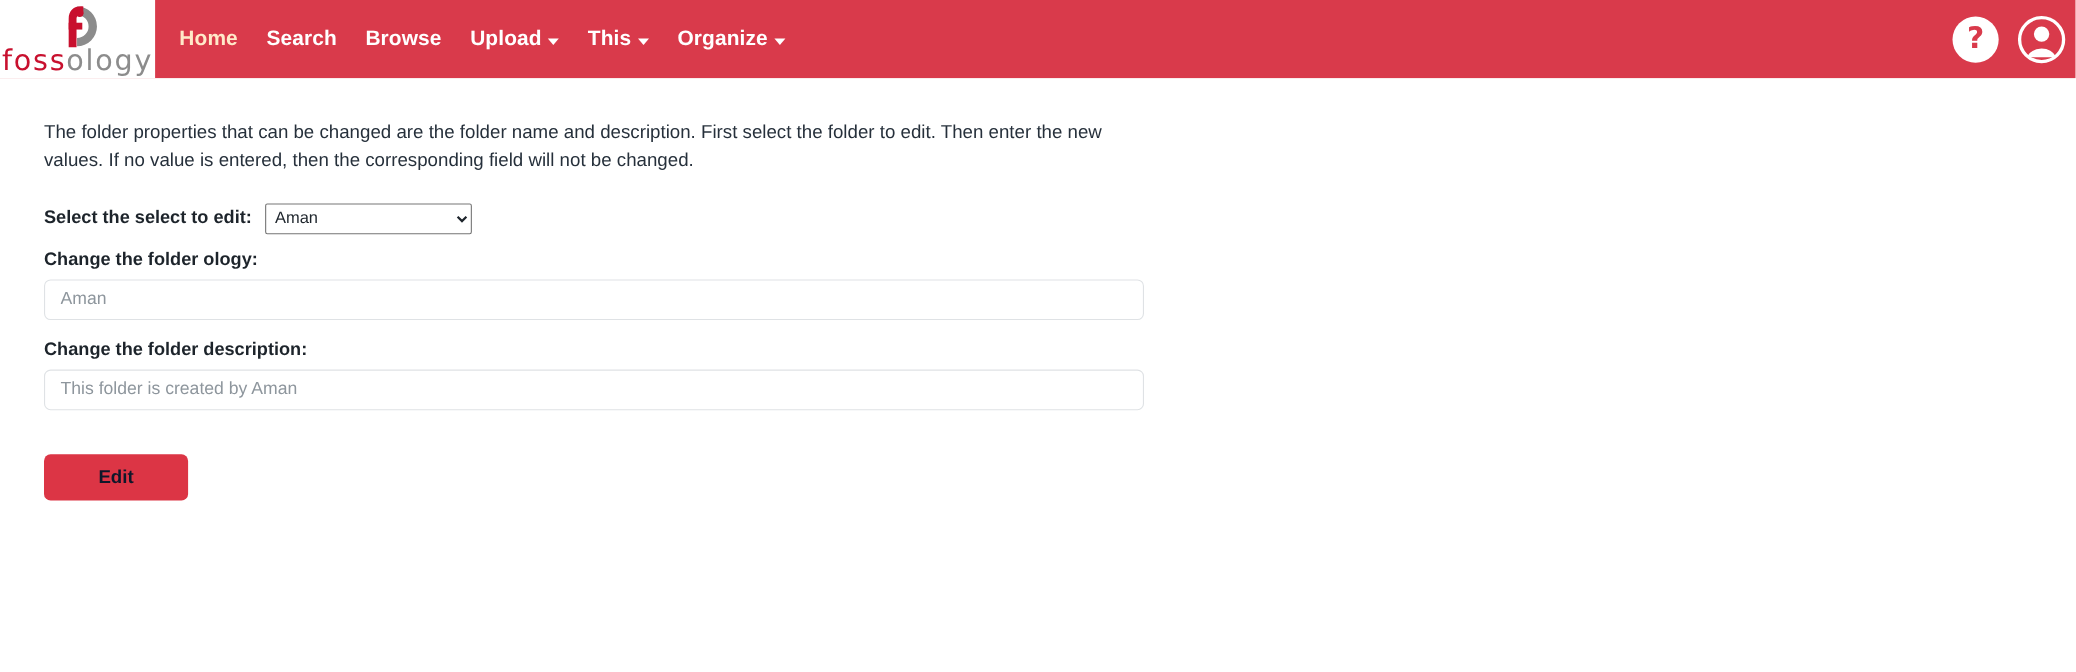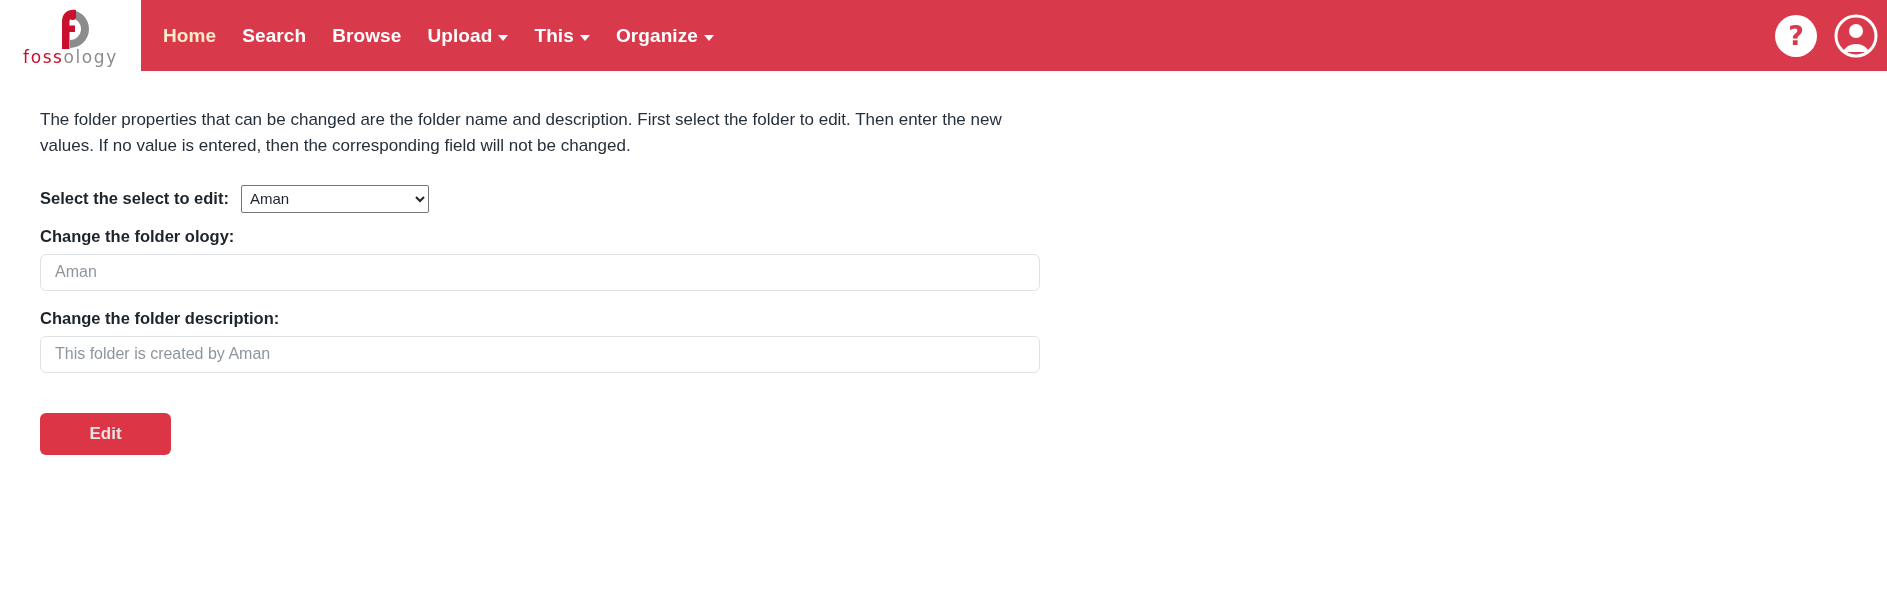--- a/index.html
+++ b/index.html
@@ -33,21 +33,21 @@
     justify-content: center;
     padding: 4px 0 2px 0;
   }
   .brand-mark {
     width: 62px;
     height: 42px;
     display: block;
   }
   .brand-word {
     font-family: "DejaVu Sans", sans-serif;
-    font-size: 17px;
+    font-size: 26px;
     letter-spacing: 1.6px;
     line-height: 1;
     margin-top: -1px;
     white-space: nowrap;
   }
   .brand-word .w-red { color: #c8102e; }
   .brand-word .w-gray { color: #8c8c8c; }
 
   .nav-links {
     display: flex;
@@ -172,21 +172,21 @@
     font-family: "Liberation Sans", sans-serif;
     color: #2c3338;
     background: #ffffff;
     outline: none;
     margin-bottom: 18px;
   }
   .text-input::placeholder { color: #8e969d; opacity: 1; }
   .edit-button {
     margin-top: 22px;
     background: #dc3545;
-    color: #e5e5e5;
+    color: #0f172a;
     border: none;
     border-radius: 6px;
     font-size: 17px;
     font-weight: bold;
     font-family: "Liberation Sans", sans-serif;
     padding: 0 14px;
     width: 131px;
     height: 42px;
     cursor: pointer;
   }

